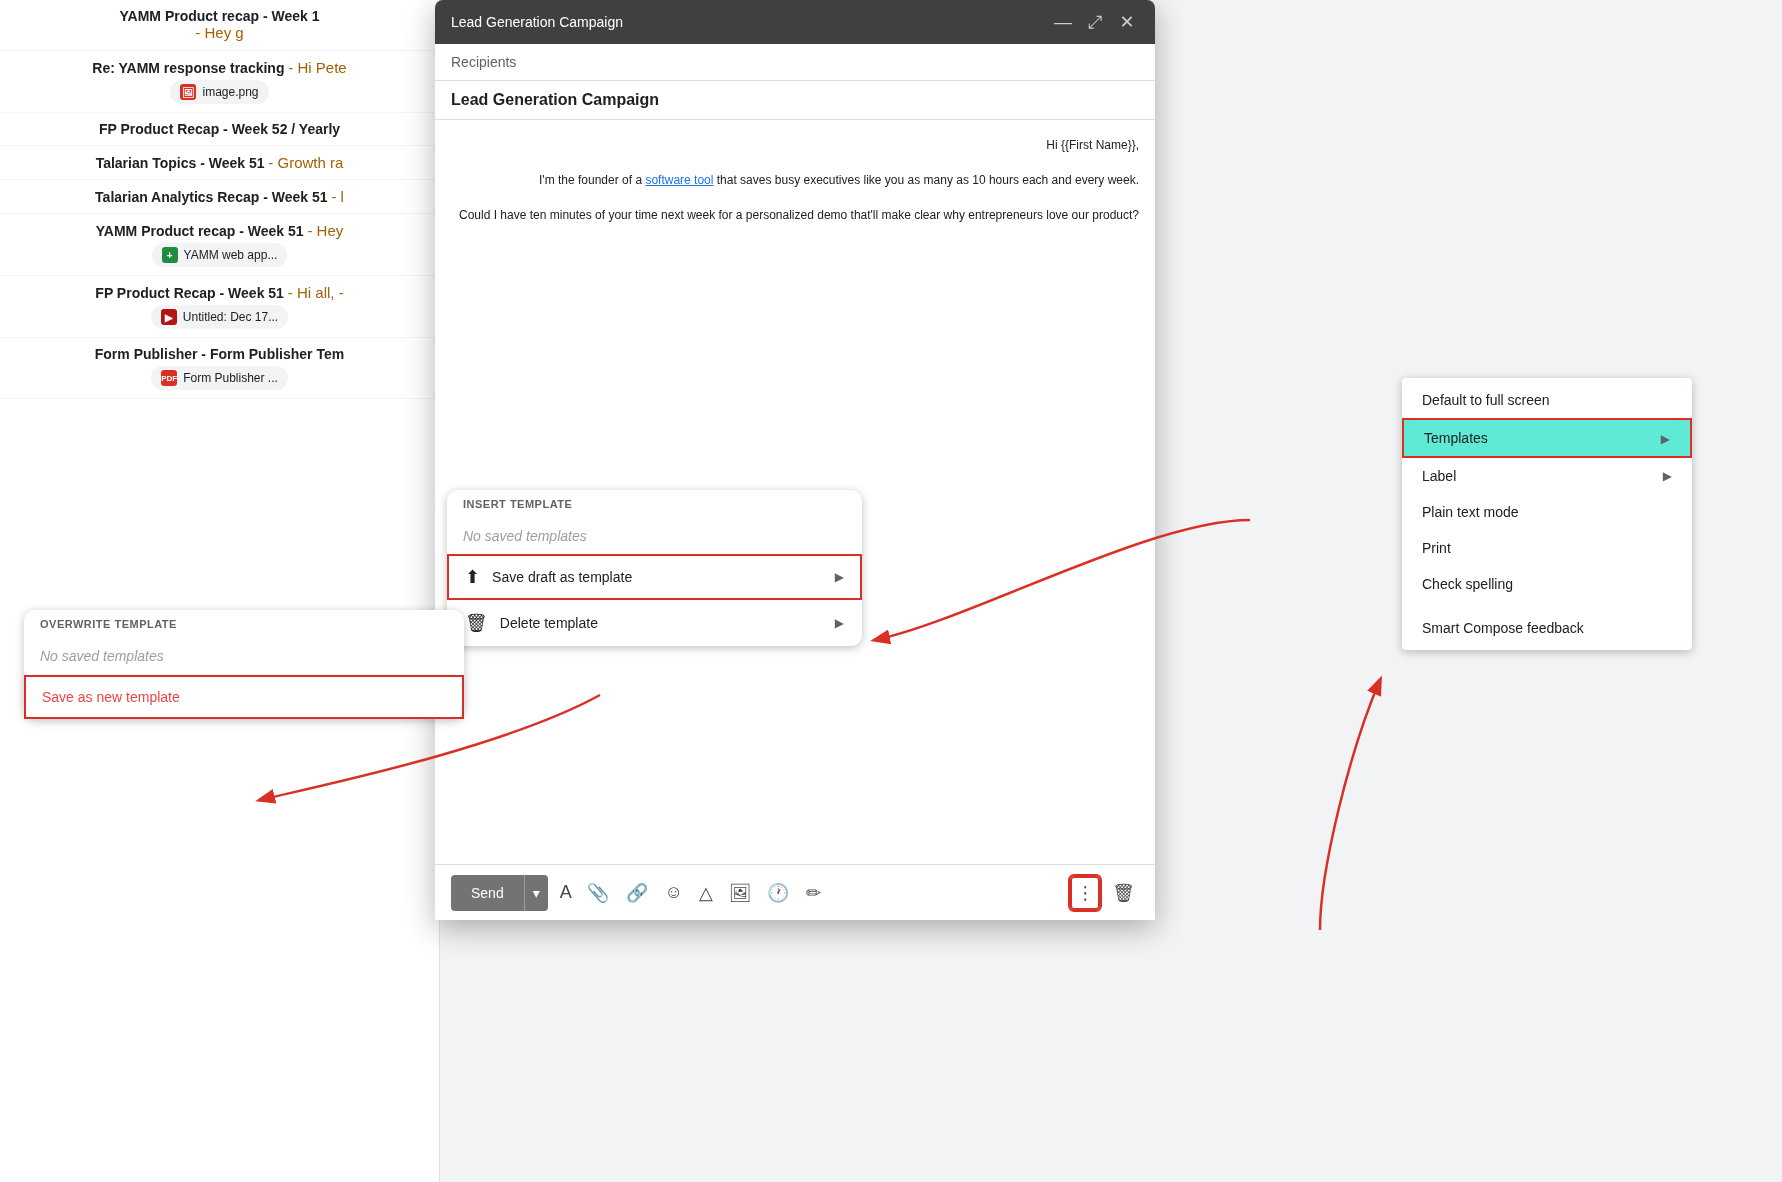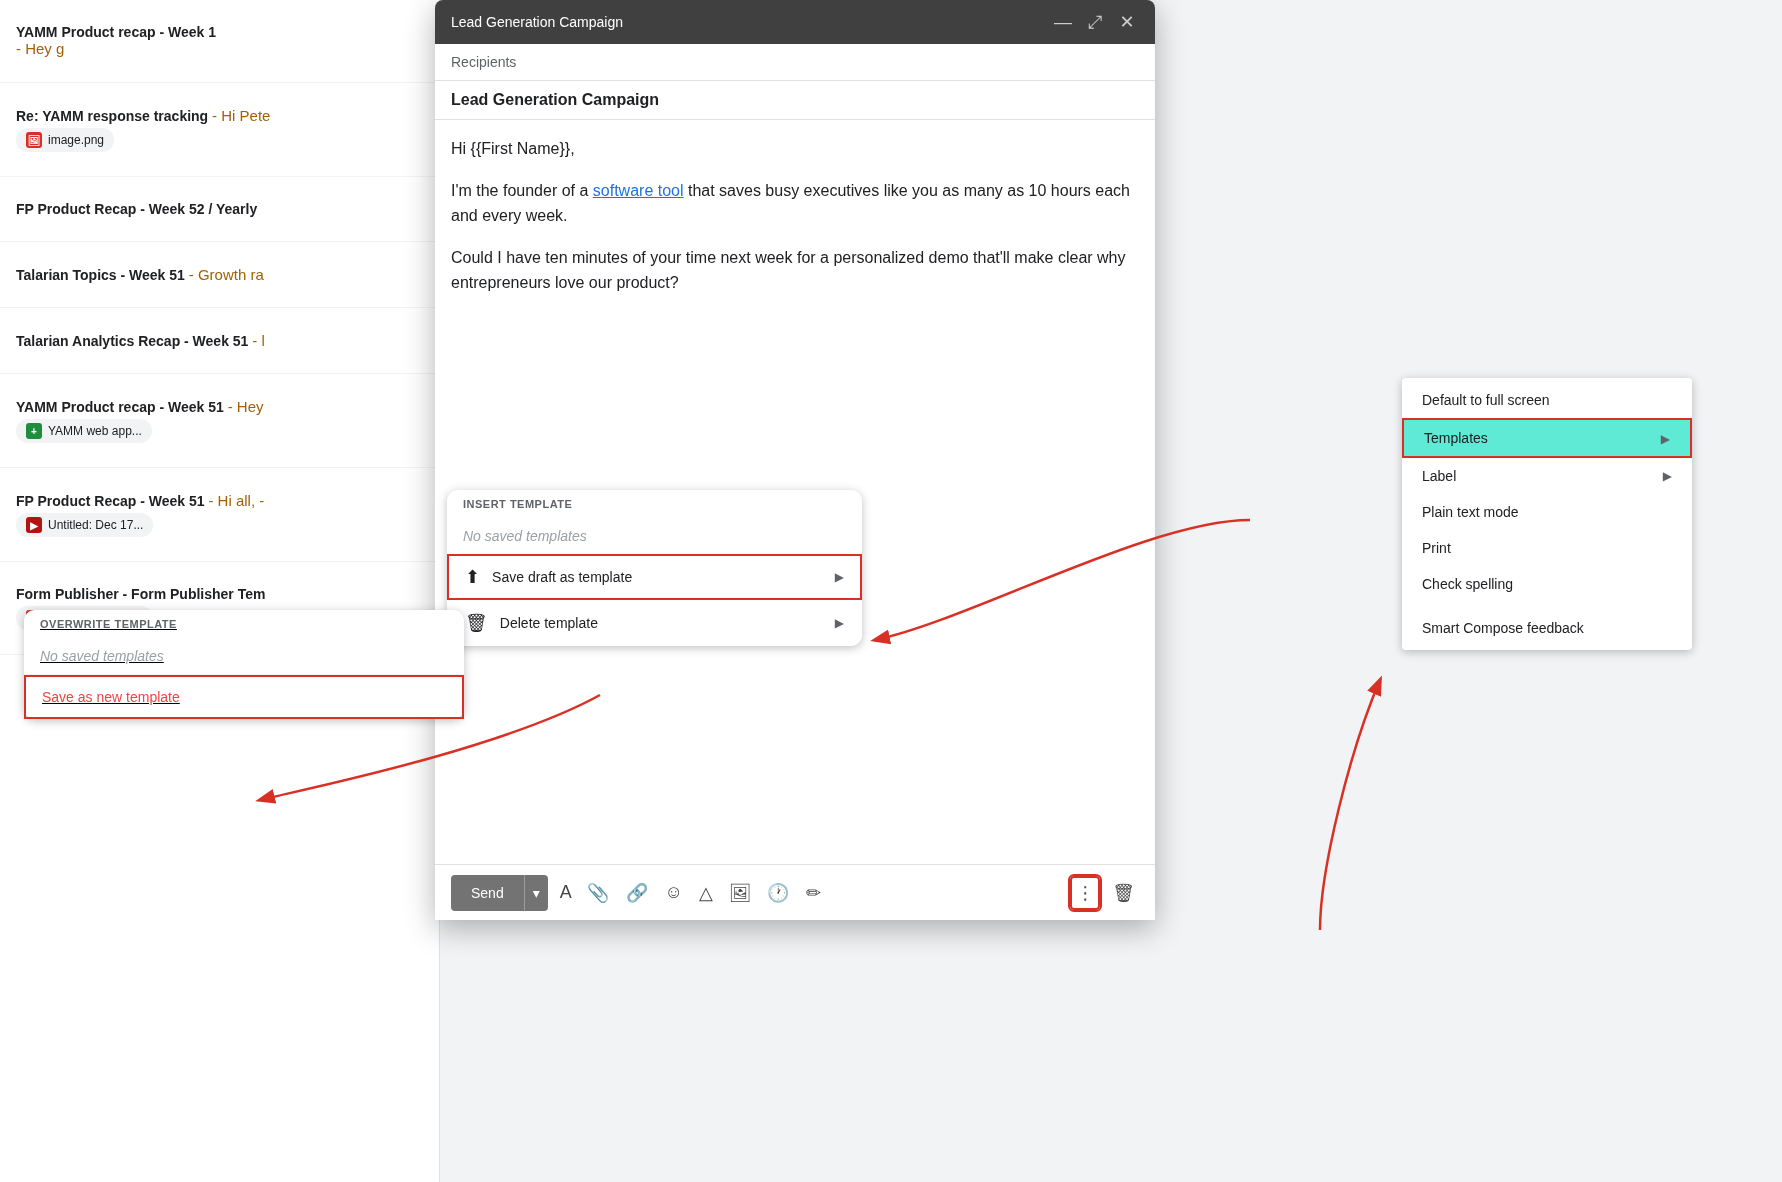--- a/index.html
+++ b/index.html
@@ -17,23 +17,24 @@
       position: absolute;
       left: 0;
       top: 0;
       width: 440px;
       height: 1182px;
       background: #fff;
       border-right: 1px solid #e0e0e0;
     }
 
     .email-item {
-      padding: 24px 16px;
+      padding: 8px 16px;
       border-bottom: 1px solid #f1f3f4;
       cursor: pointer;
+      text-align: center;
     }
 
     .email-subject {
       font-size: 14px;
       color: #202124;
       font-weight: 600;
       white-space: nowrap;
       overflow: hidden;
       text-overflow: ellipsis;
     }
@@ -128,23 +129,24 @@
       padding: 10px 16px;
       border-bottom: 1px solid #e0e0e0;
       font-size: 16px;
       color: #202124;
       font-weight: 600;
     }
 
     .compose-body {
       padding: 16px;
       flex: 1;
-      font-size: 16px;
+      font-size: 12px;
       color: #202124;
       line-height: 1.6;
+      text-align: right;
     }
 
     .compose-body .link {
       color: #1a73e8;
       text-decoration: underline;
       cursor: pointer;
     }
 
     .compose-toolbar {
       display: flex;
@@ -278,21 +280,20 @@
     
     .overwrite-popup {
       position: absolute;
       left: 24px;
       top: 610px;
       width: 440px;
       background: #fff;
       border-radius: 11px;
       box-shadow: 0 2px 10px rgba(0,0,0,0.25);
       z-index: 300;
-      text-decoration: underline;
     }
 
     .overwrite-section-header {
       padding: 8px 16px;
       font-size: 11px;
       font-weight: 600;
       color: #5f6368;
       letter-spacing: 0.5px;
       text-transform: uppercase;
     }

